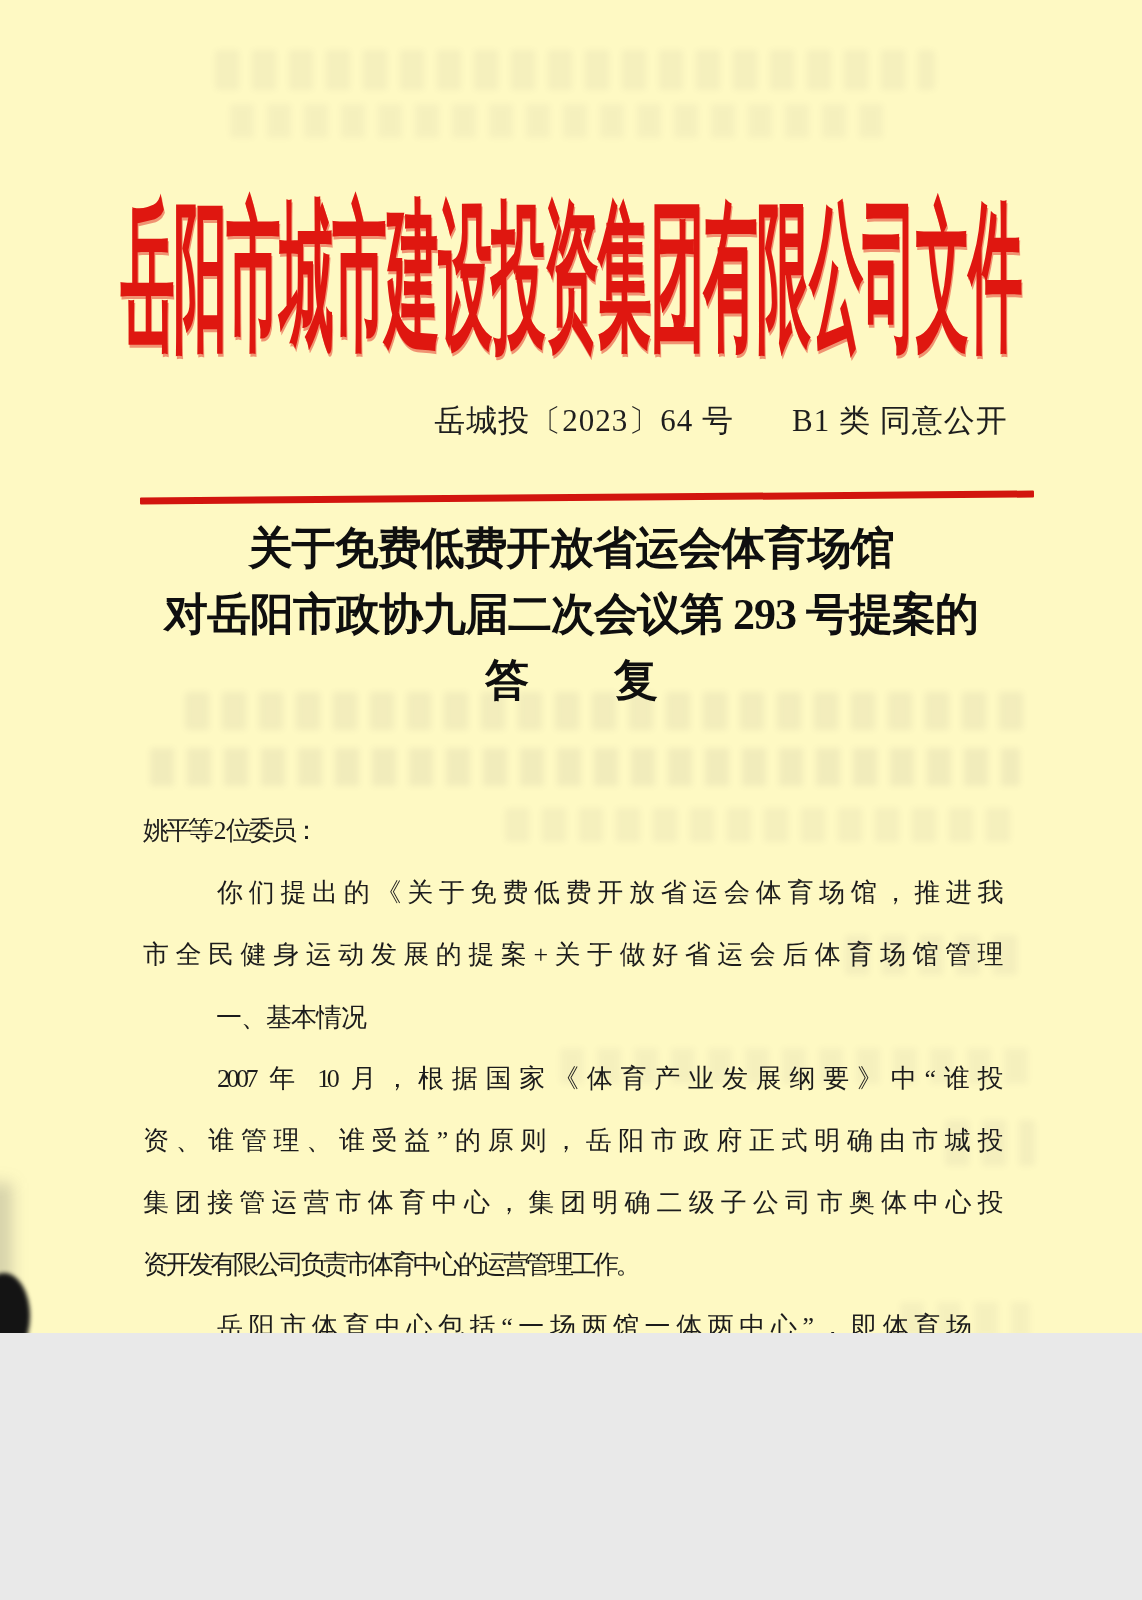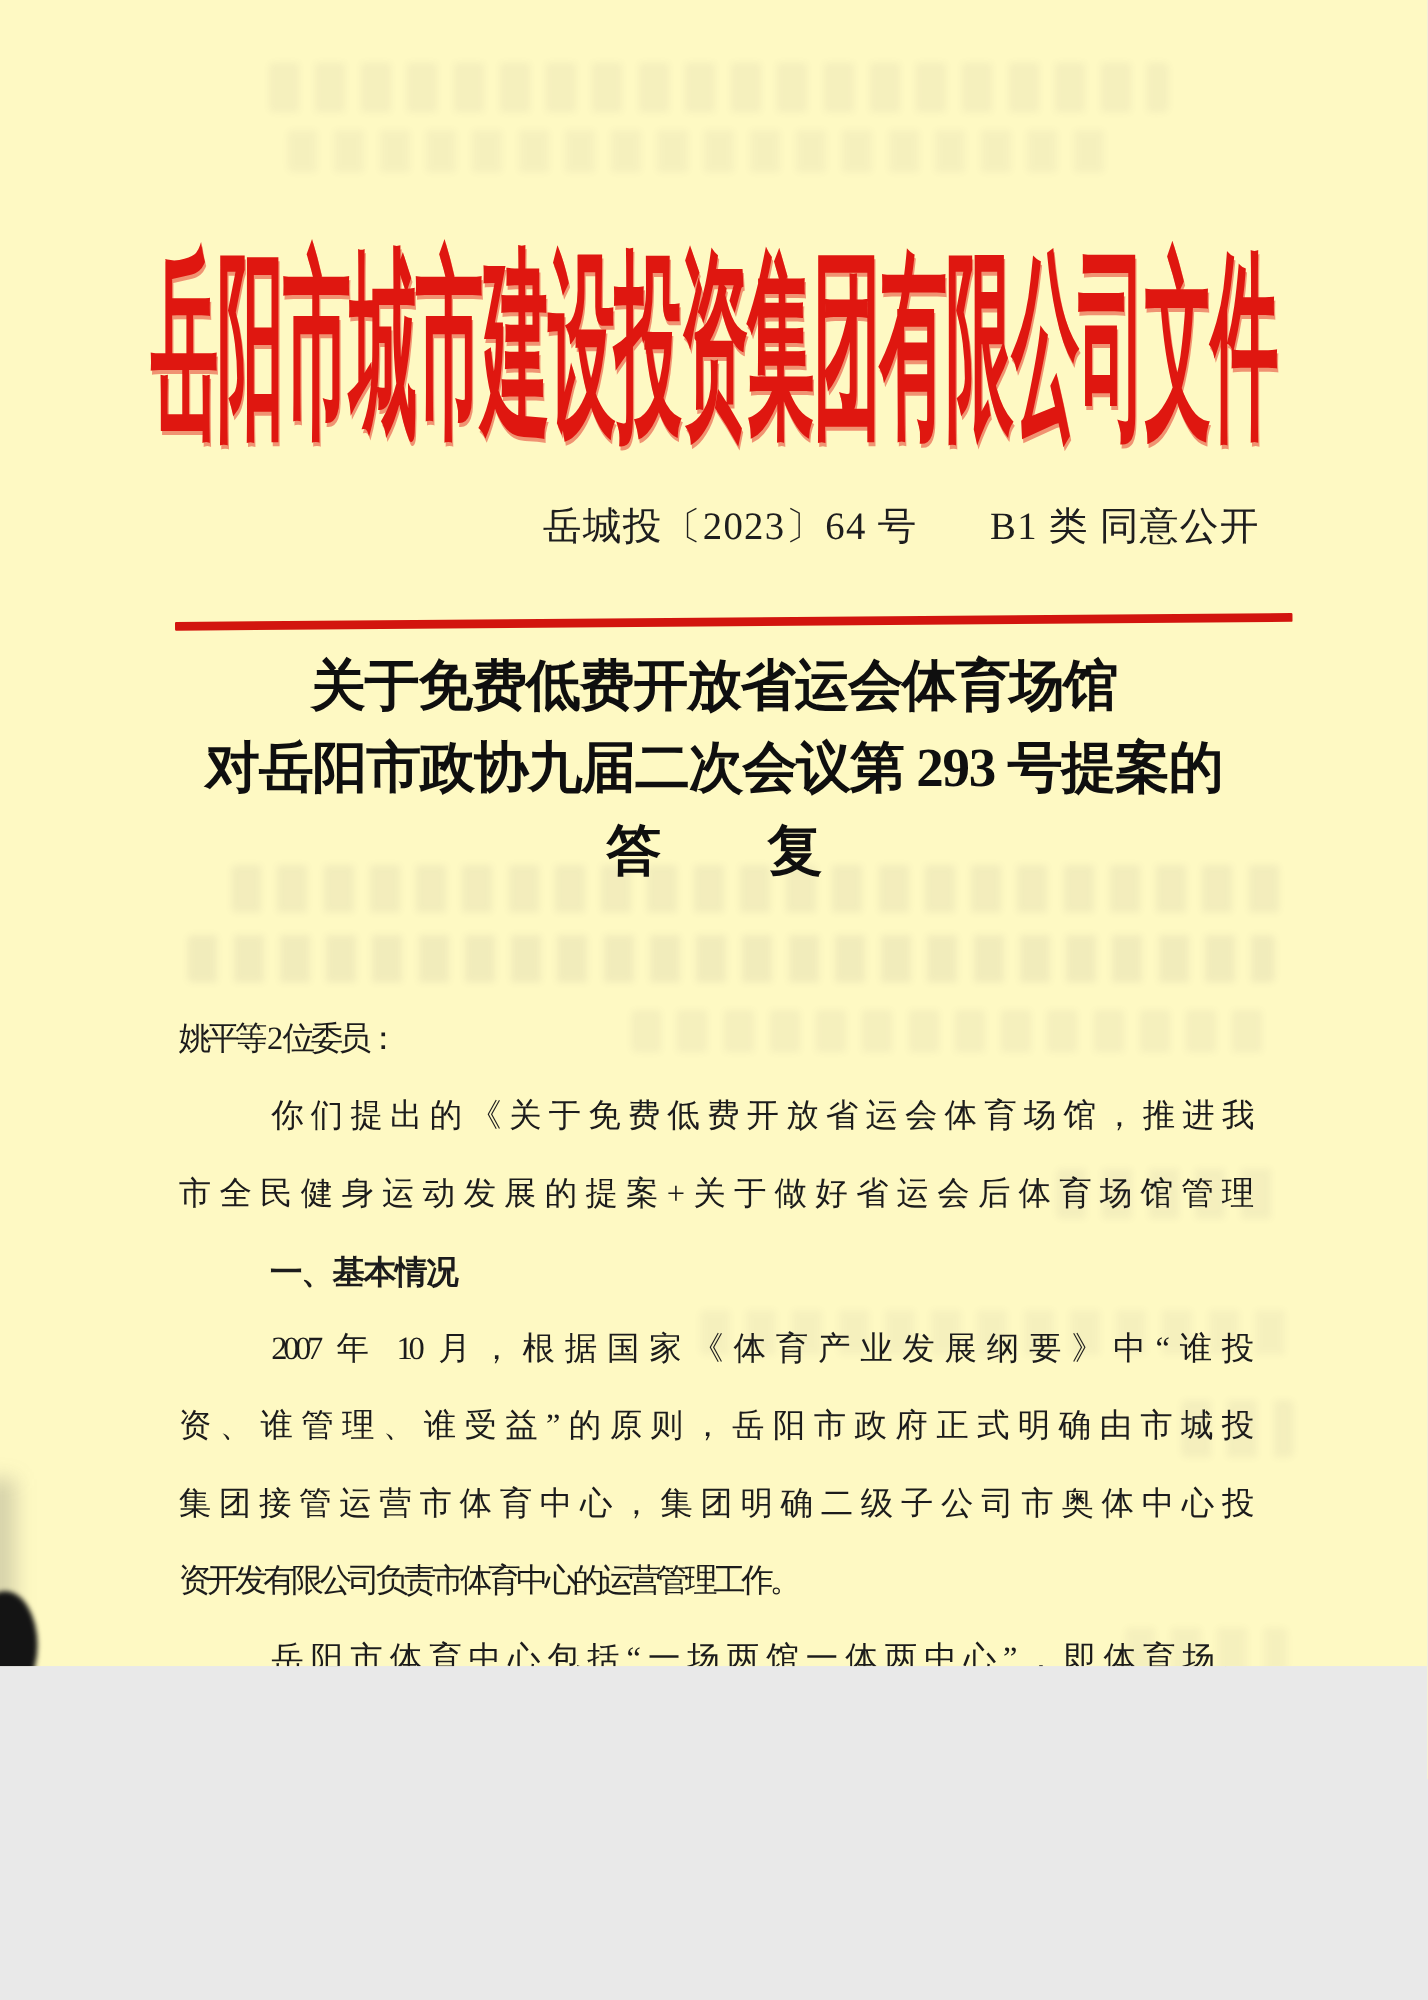--- a/index.html
+++ b/index.html
@@ -90,21 +90,21 @@
   .bl { height: 62px; overflow: visible; white-space: nowrap; }
   .bl.jfull {
     white-space: normal;
     text-align: justify;
     text-align-last: justify;
     text-justify: inter-character;
   }
   .bl.ind { text-indent: 74px; }
   .bl.heading {
     font-family: "Liberation Sans", "DejaVu Sans", sans-serif;
-    font-weight: 700;
+    font-weight: 400;
     letter-spacing: -1px;
     padding-left: 73px;
   }
 
   
   .smudge {
     position: absolute;
     background: repeating-linear-gradient(90deg,
       rgba(95, 85, 95, 0.55) 0 24px, rgba(0, 0, 0, 0) 24px 37px);
     filter: blur(3px);

